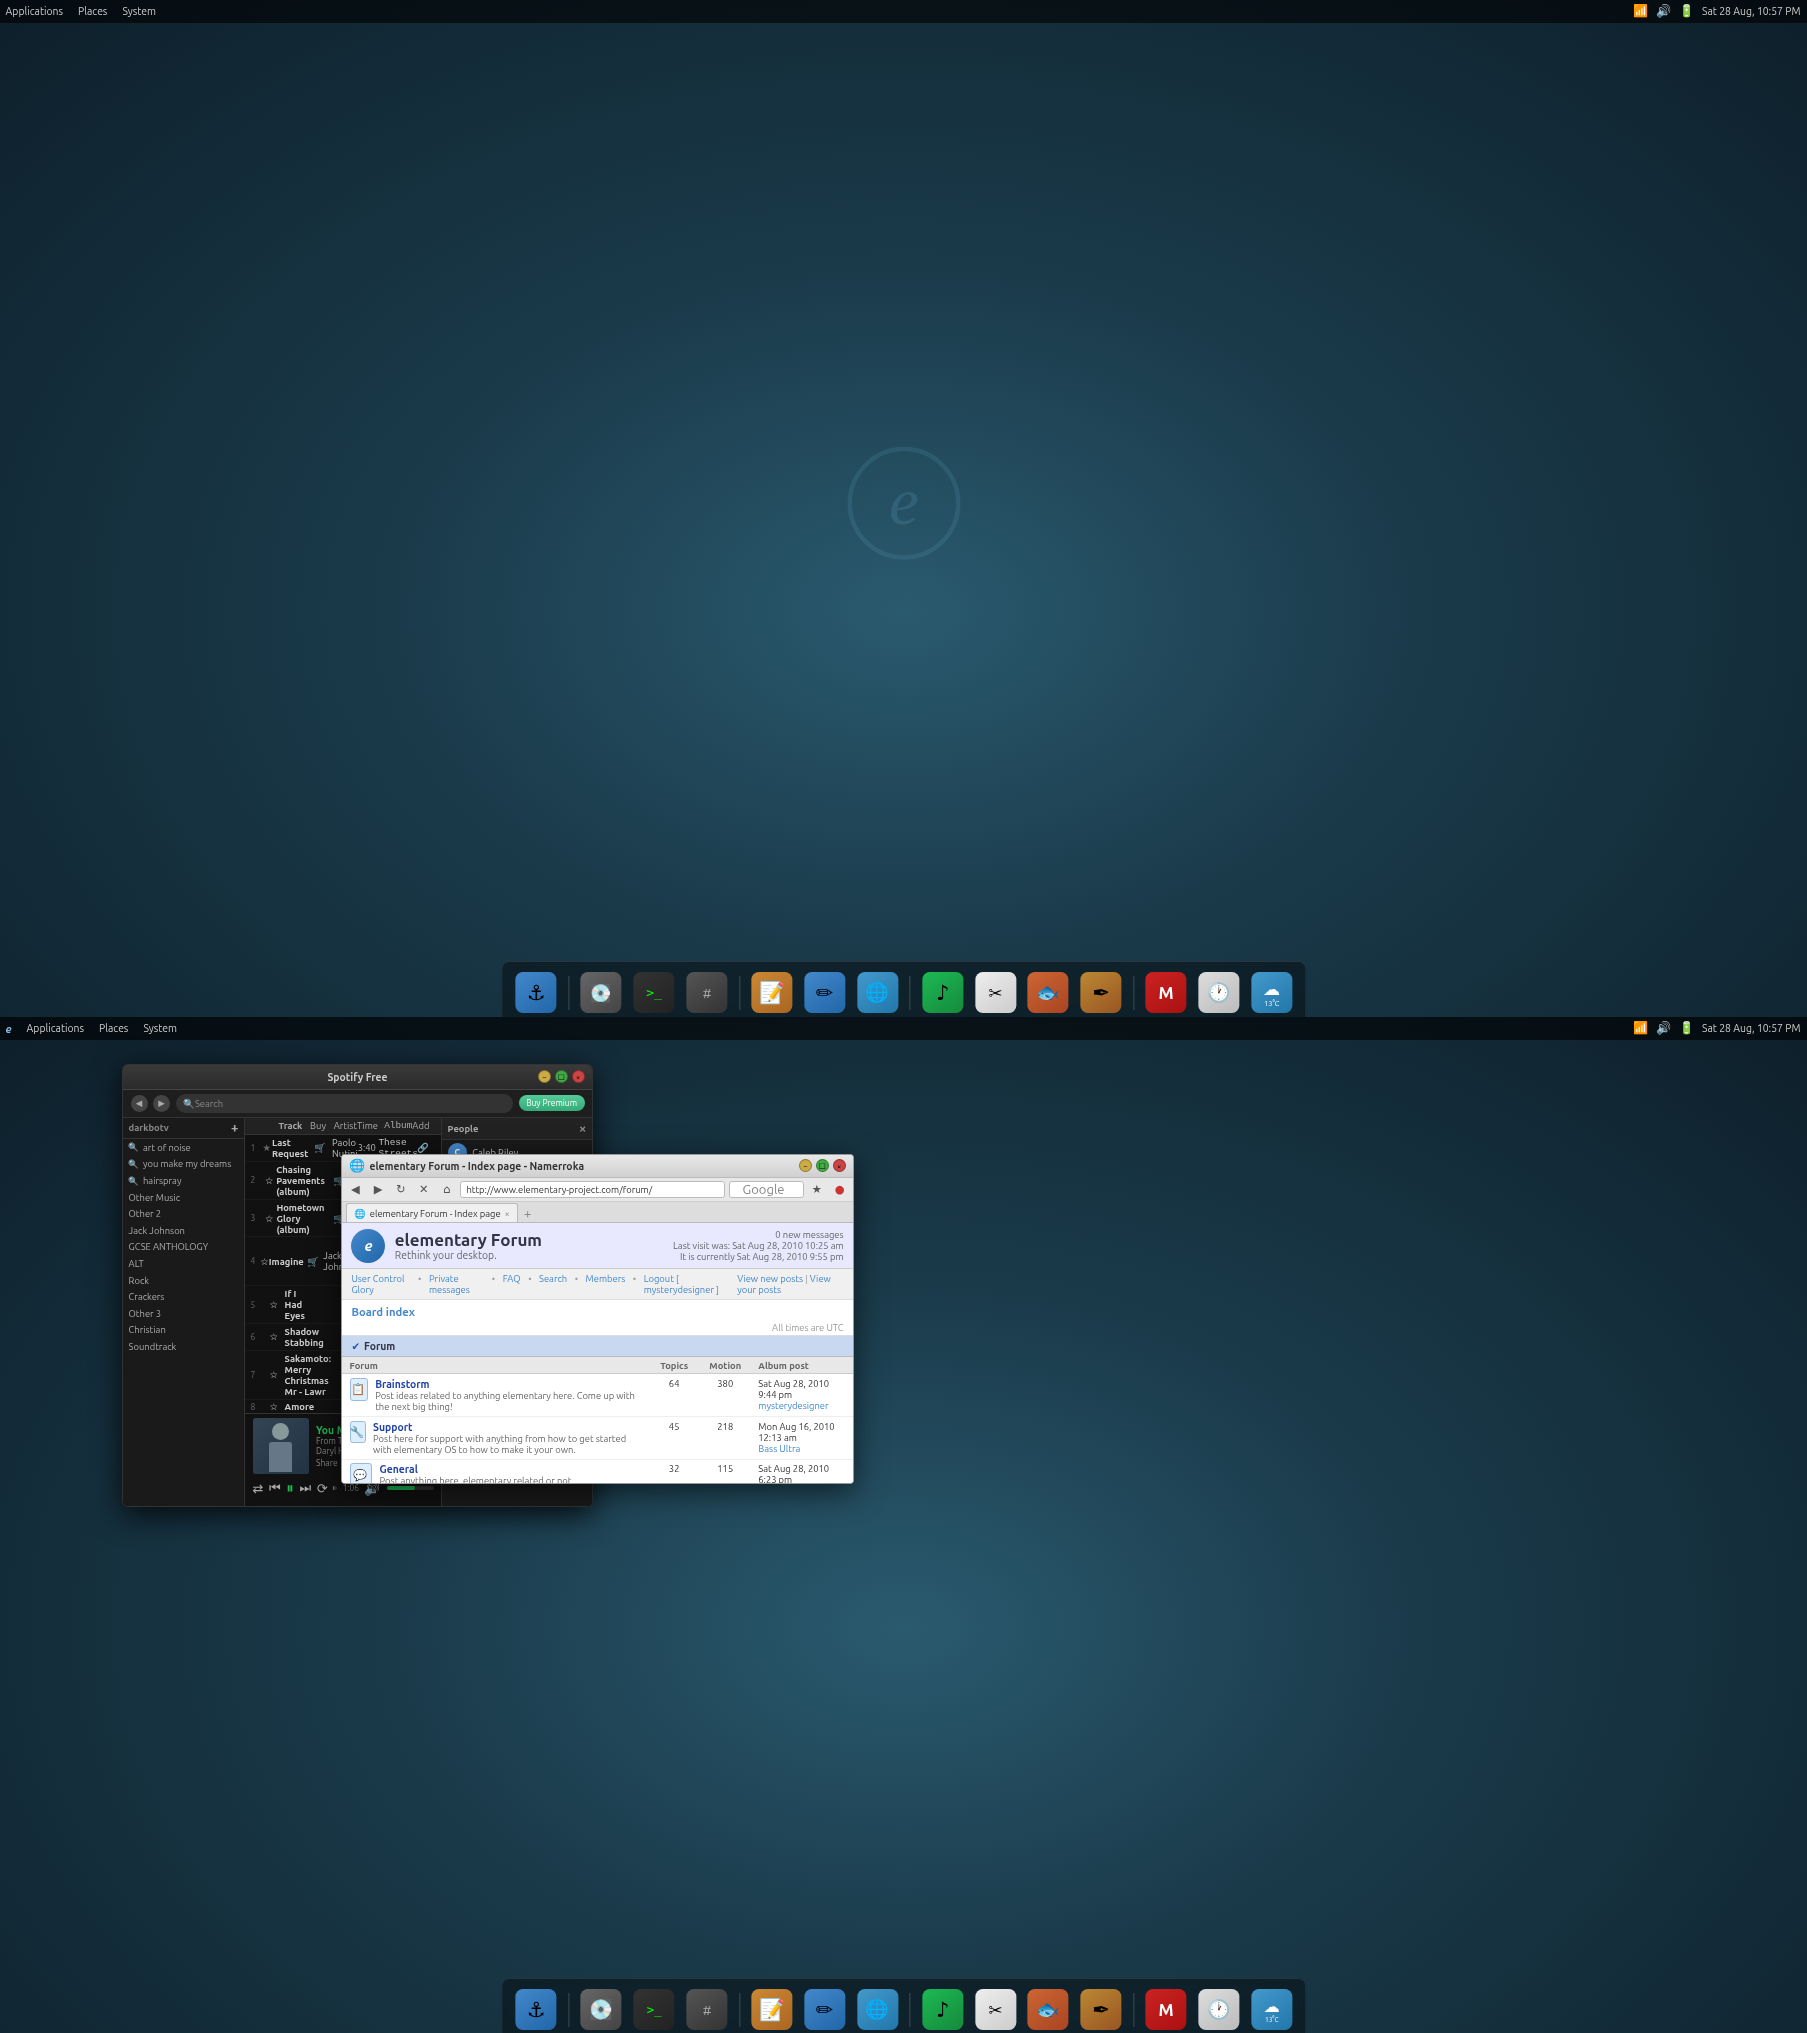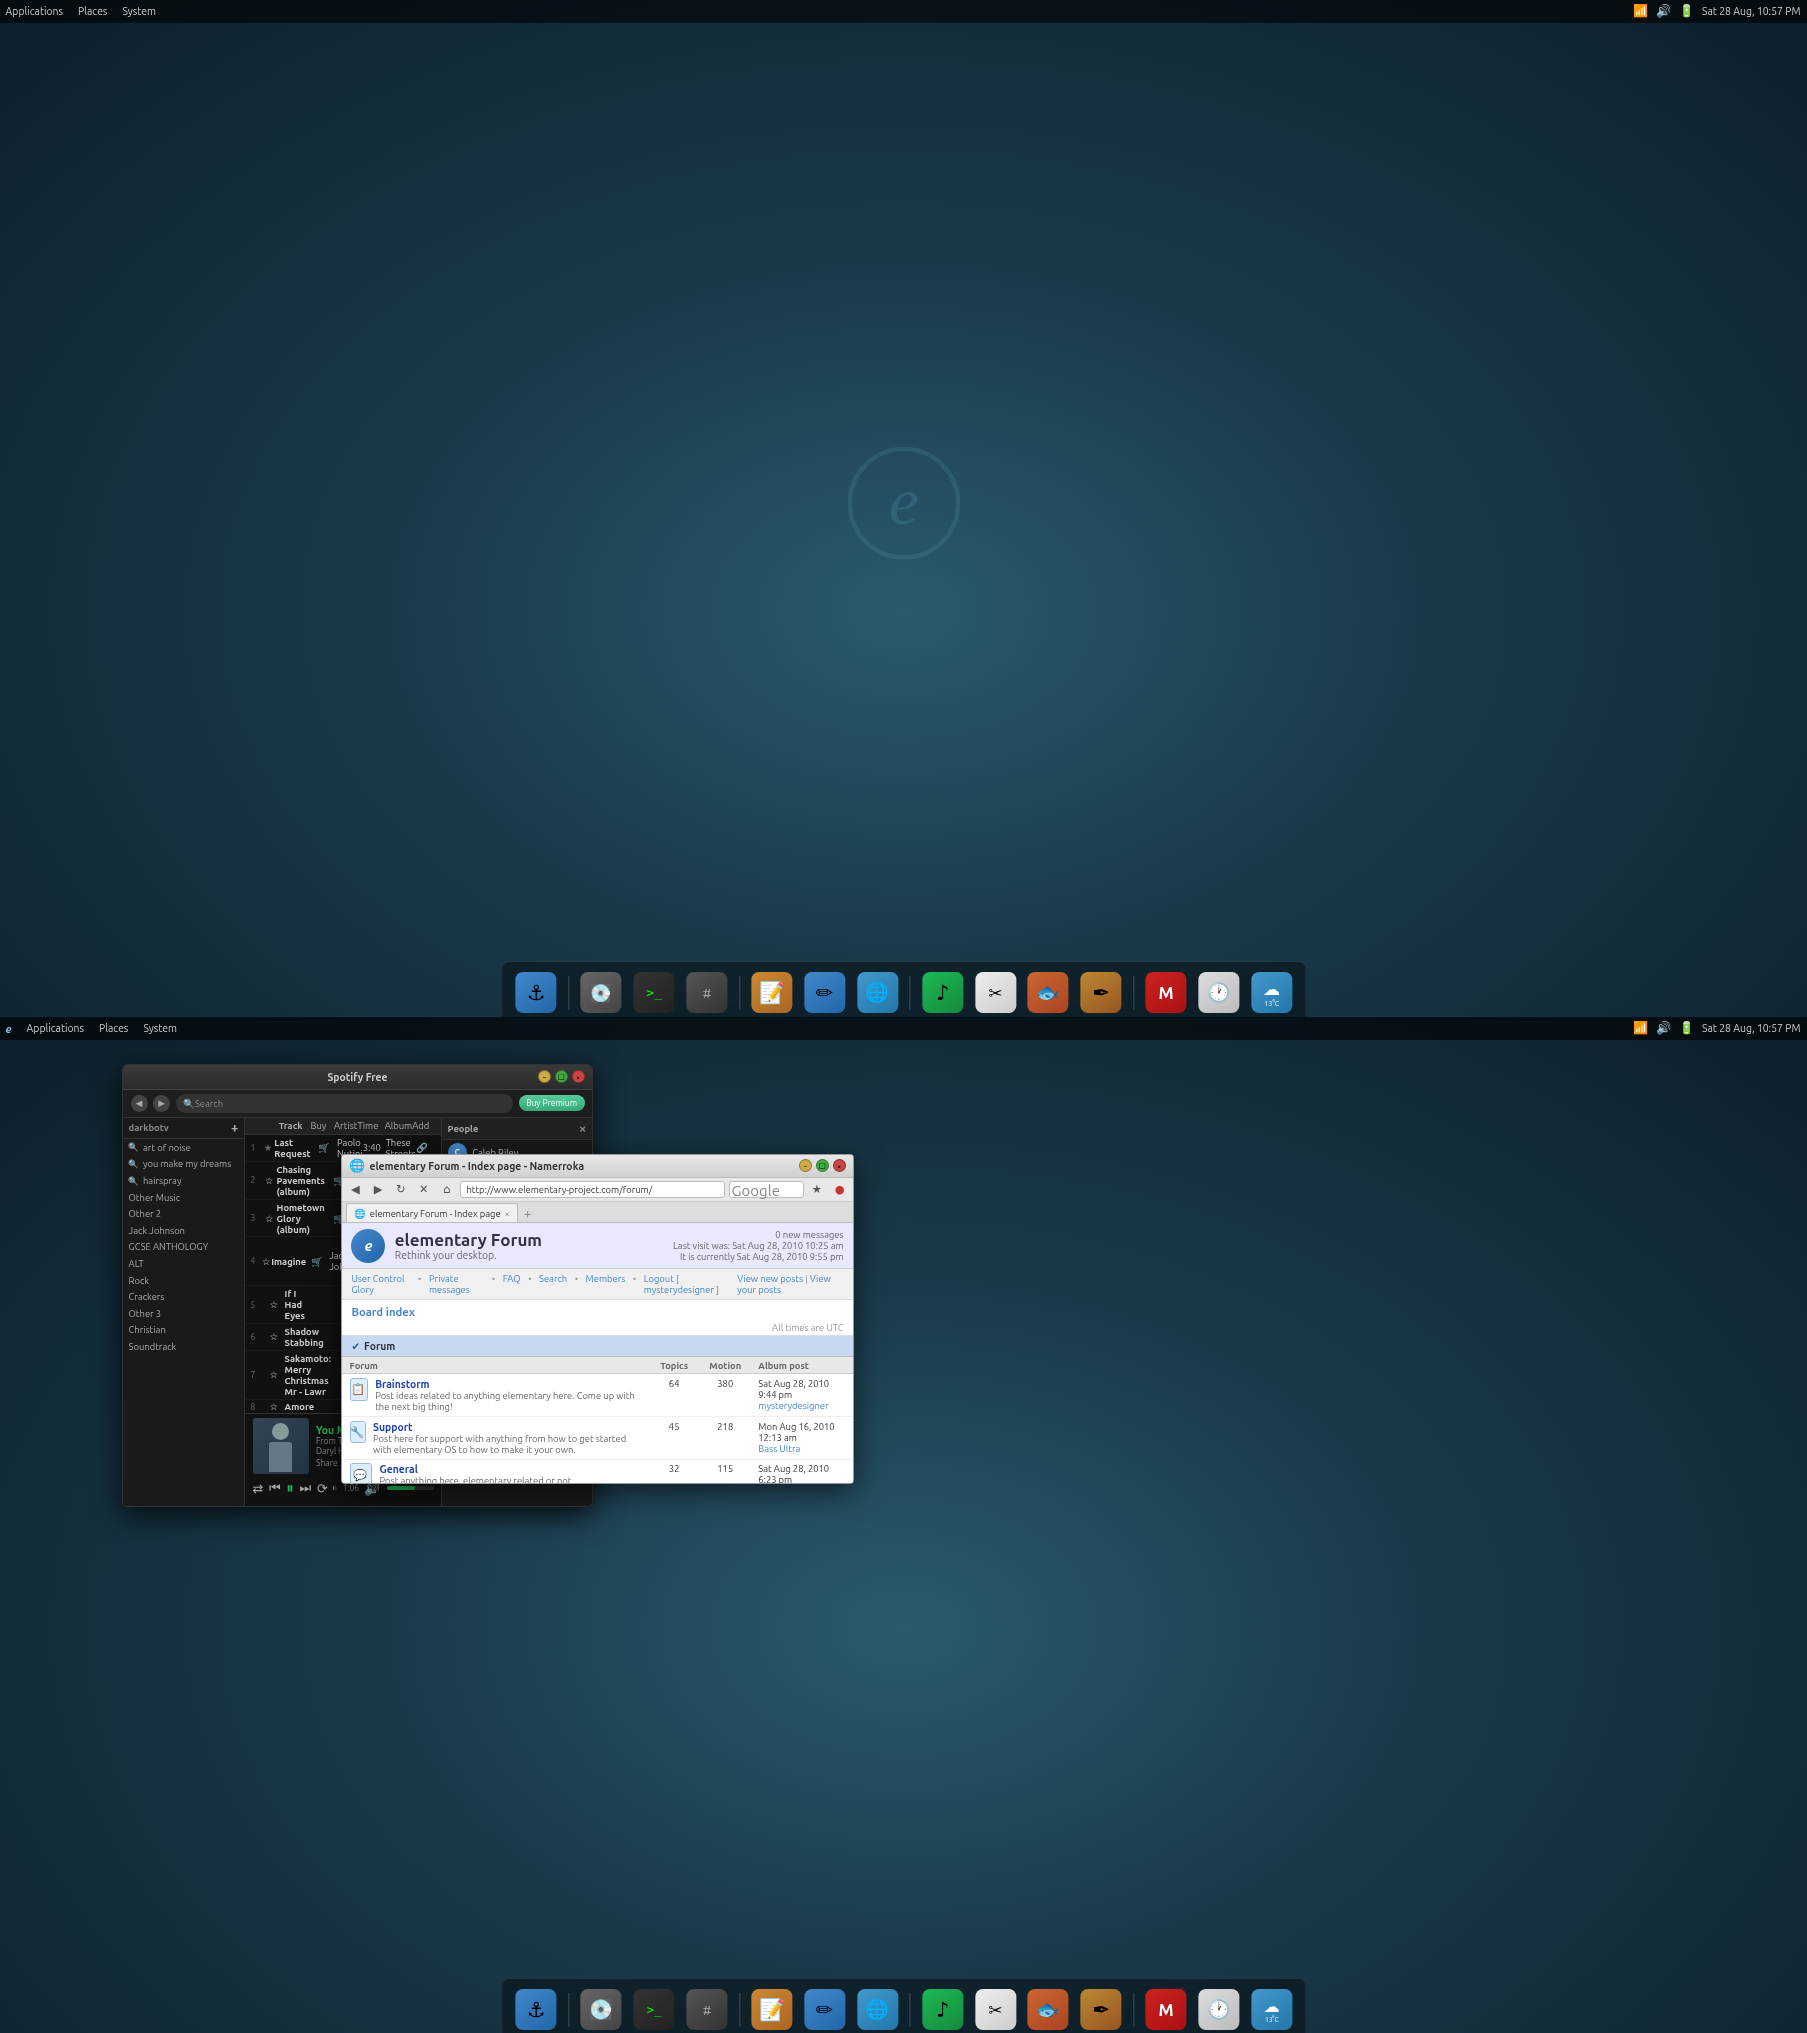--- a/index.html
+++ b/index.html
@@ -303,21 +303,21 @@
       background: #222;
       border-bottom: 0.9px solid #333;
       font-size: 9.4px;
       color: #aaa;
       flex-shrink: 0;
     }
     .col-song { flex: 2; font-weight: bold; }
     .col-buy { width: 38px; text-align: center; }
     .col-artist { flex: 1.5; }
     .col-time { width: 33px; }
-    .col-album { flex: 2; }
+    .col-album { flex: 2; font-family: Liberation Mono, monospace; }
     .col-add { width: 28px; }
 
     .track-row {
       display: flex;
       align-items: center;
       padding: 1.9px 5.6px;
       font-size: 9.4px;
       color: #ccc;
       cursor: pointer;
       border-bottom: 0.9px solid #1a1a1a;
@@ -514,23 +514,24 @@
       color: #333;
       display: flex;
       align-items: center;
     }
     .forum-search-box {
       width: 75px;
       height: 17px;
       background: #fff;
       border: 0.9px solid #bbb;
       border-radius: 2.8px;
-      font-size: 15px;
-      display: flex;
-      padding: 0 2px;
+      font-size: 13px;
+      display: flex;
+      align-items: center;
+      padding: 0 13px;
       color: #888;
     }
 
     .forum-tab-bar {
       height: 21px;
       background: #ddd;
       display: flex;
       align-items: flex-end;
       padding: 0 3.8px;
       border-bottom: 0.9px solid #bbb;

